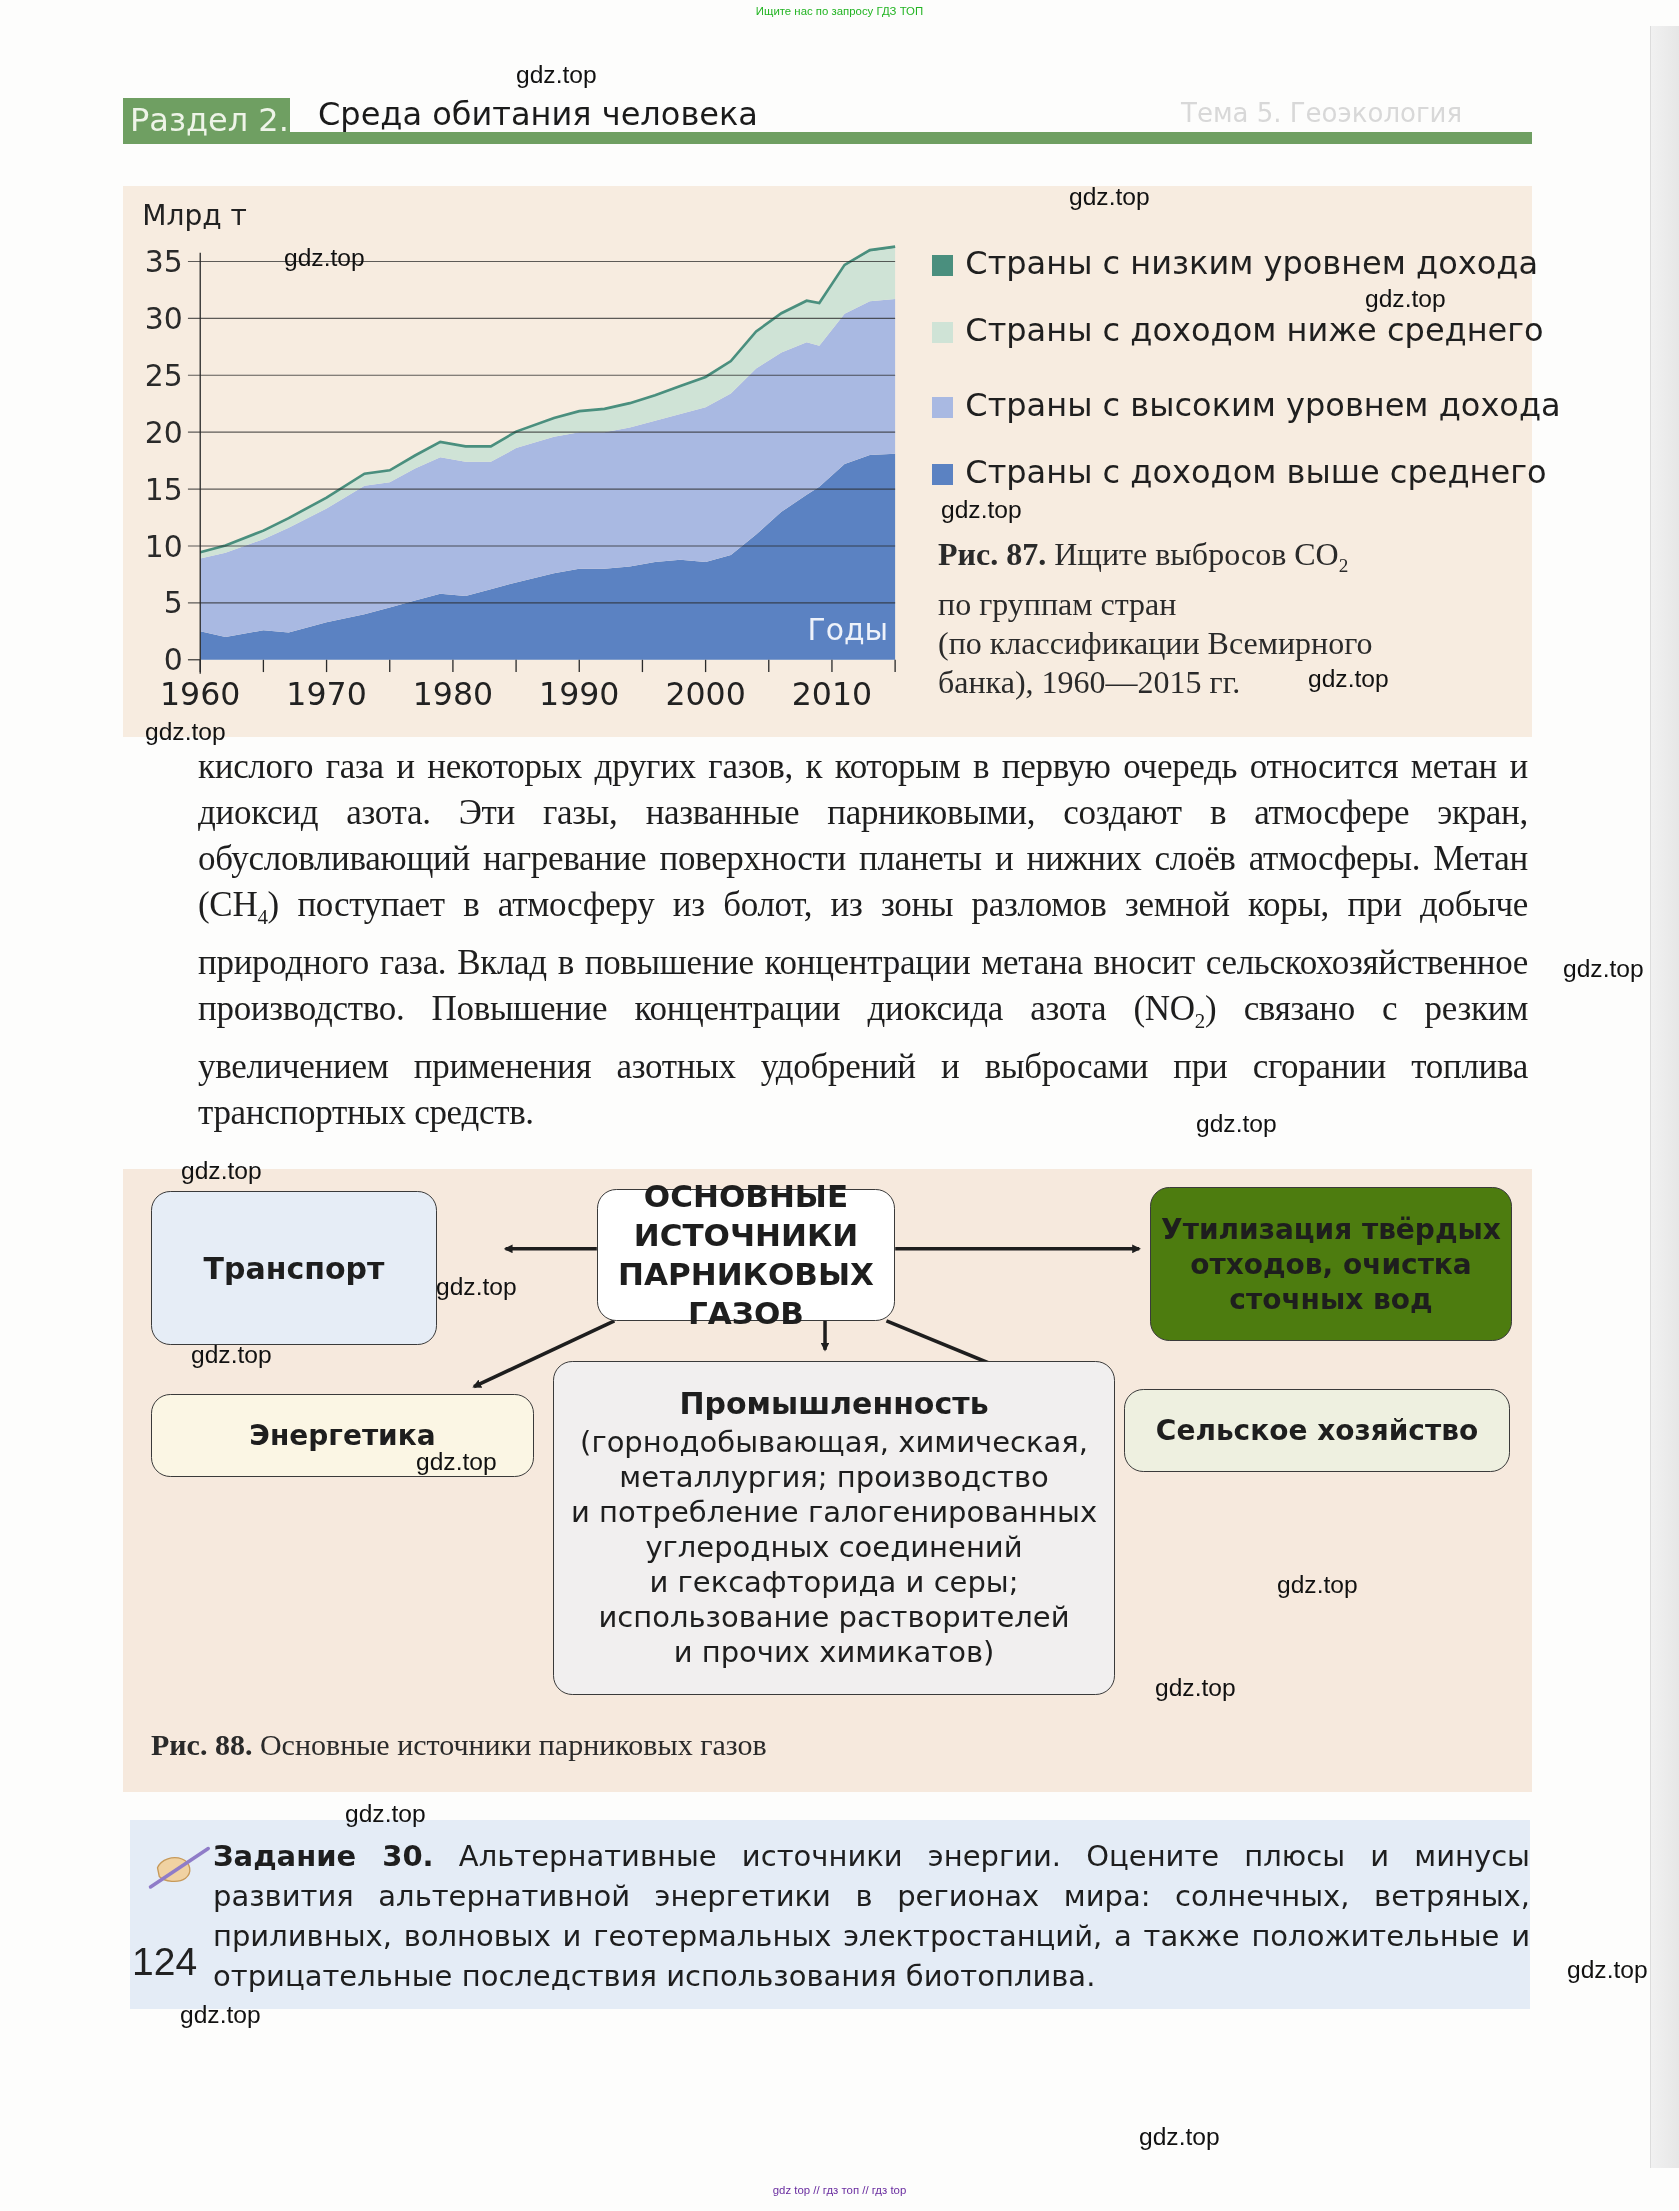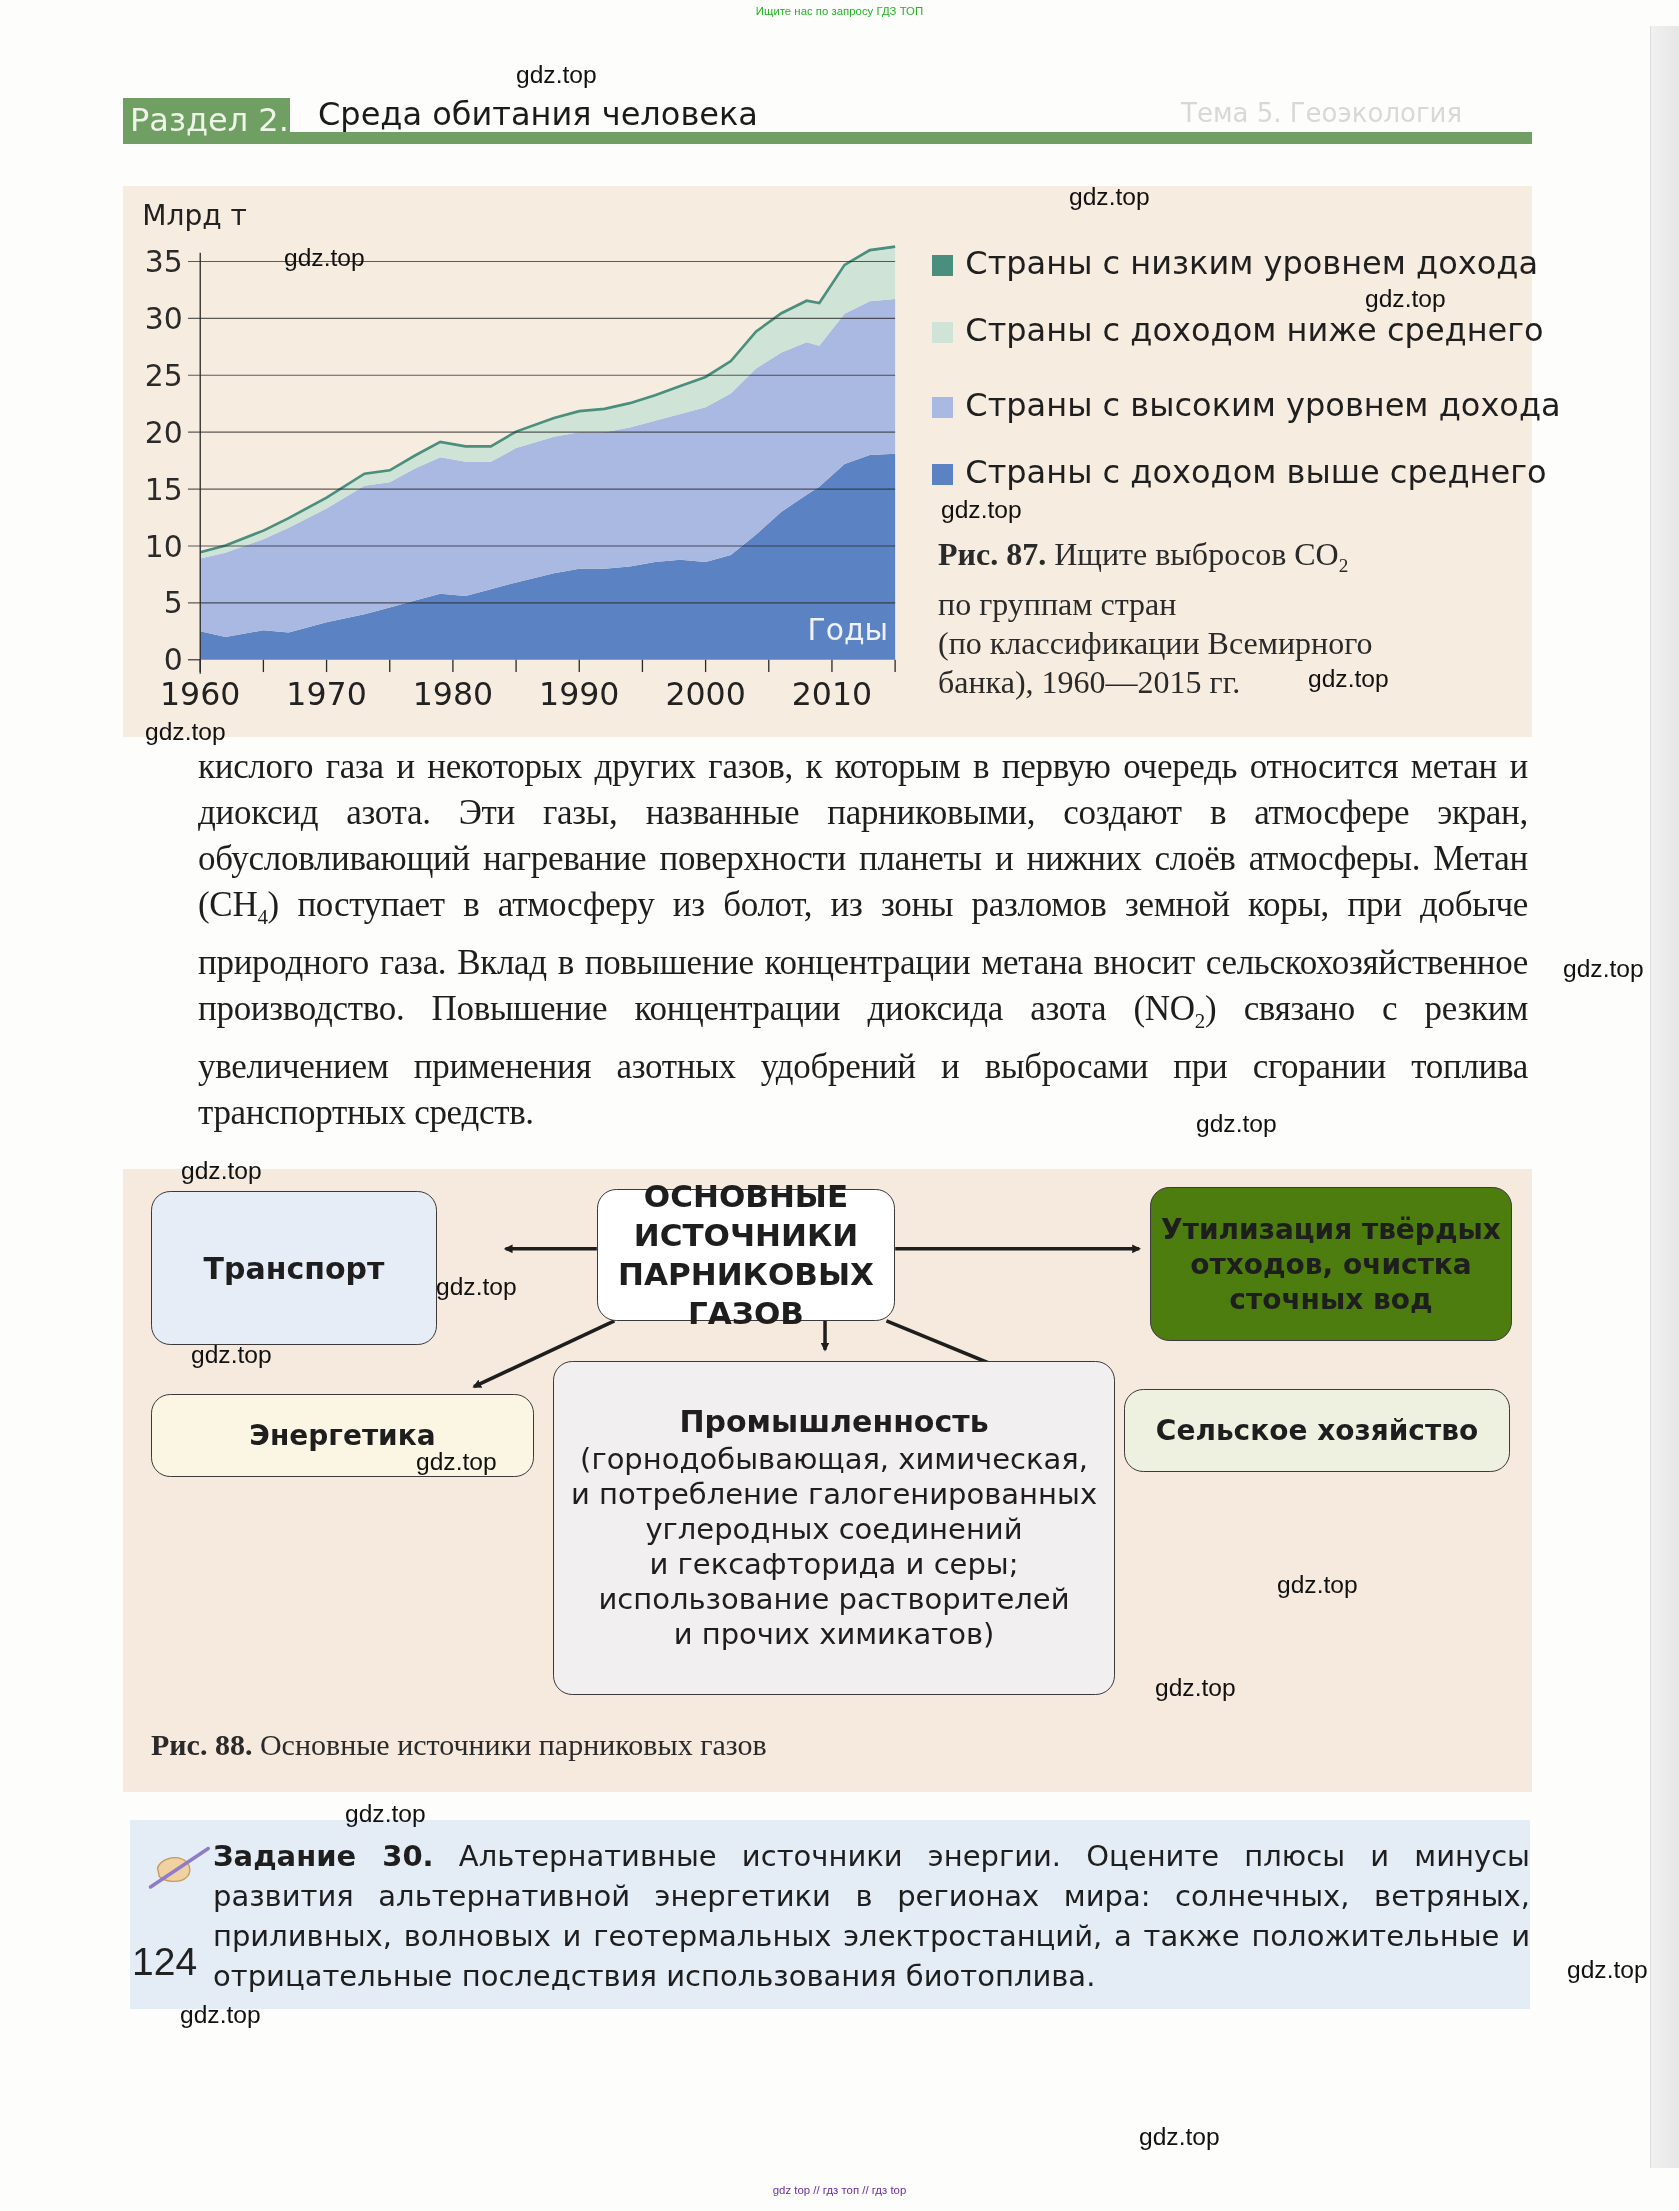--- a/index.html
+++ b/index.html
@@ -163,20 +163,21 @@
 </svg>
 
 <div class="box box-center">ОСНОВНЫЕ ИСТОЧНИКИ ПАРНИКОВЫХ ГАЗОВ</div>
 <div class="box box-transport">Транспорт</div>
 <div class="box box-waste">Утилизация твёрдых отходов, очистка сточных вод</div>
 <div class="box box-energy">Энергетика</div>
 <div class="box box-agri">Сельское хозяйство</div>
 <div class="box box-industry">
   <div class="ind-title">Промышленность</div>
   <div>(горнодобывающая, химическая,</div>
+  <div>металлургия; производство</div>
   <div>и потребление галогенированных</div>
   <div>углеродных соединений</div>
   <div>и гексафторида и серы;</div>
   <div>использование растворителей</div>
   <div>и прочих химикатов)</div>
 </div>
 
 <div class="abs caption88">
   <b>Рис. 88.</b>
   <span>Основные источники парниковых газов</span>

